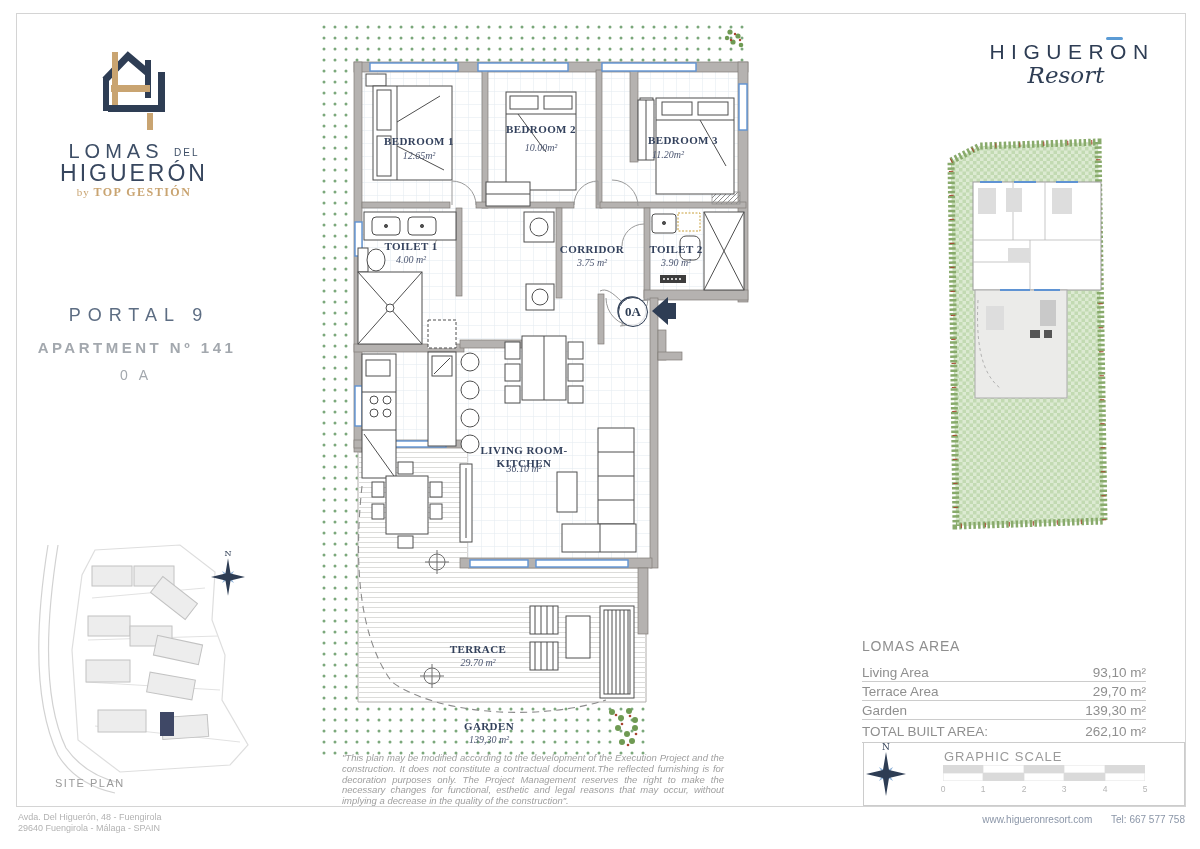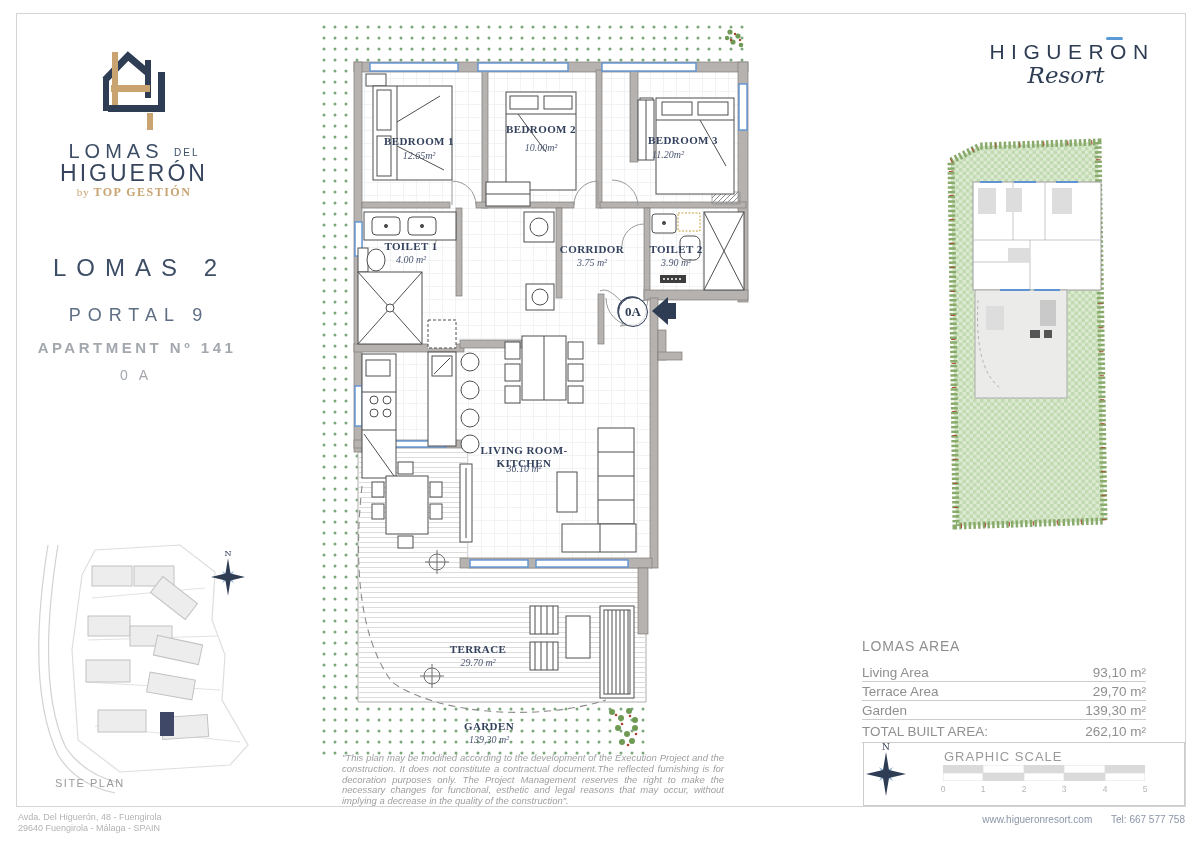--- a/index.html
+++ b/index.html
@@ -361,21 +361,20 @@
   <div class="abs ctr brand-line1" style="left:134px;top:151px;">
     <span>LOMAS</span>
     <span class="small">DEL</span>
   </div>
   <div class="abs ctr brand-line2" style="left:134px;top:173px;">HIGUERÓN</div>
   <div class="abs ctr brand-byline" style="left:134px;top:192px;font-family:Liberation Serif, serif;">
     <span>by</span>
     <b>TOP GESTIÓN</b>
   </div>
 
-  <div class="abs ctr unit-building" style="left:140px;top:268px;">LOMAS 2</div>
   <div class="abs ctr unit-portal" style="left:139px;top:315px;">PORTAL 9</div>
   <div class="abs ctr unit-apartment" style="left:137px;top:347px;">APARTMENT Nº 141</div>
   <div class="abs ctr unit-code" style="left:136px;top:375px;">0 A</div>
 
   <div class="abs siteplan-label" style="left:55px;top:777px;">SITE PLAN</div>
   <div class="abs ctr north" style="left:228px;top:553px;font-size:8px;">N</div>
 
   <div class="abs ctr resort-name" style="left:1072px;top:52px;">HIGUERON</div>
   <div class="abs resort-macron" style="left:1106px;top:37px;"></div>
   <div class="abs ctr resort-script" style="left:1066px;top:75px;">Resort</div>

